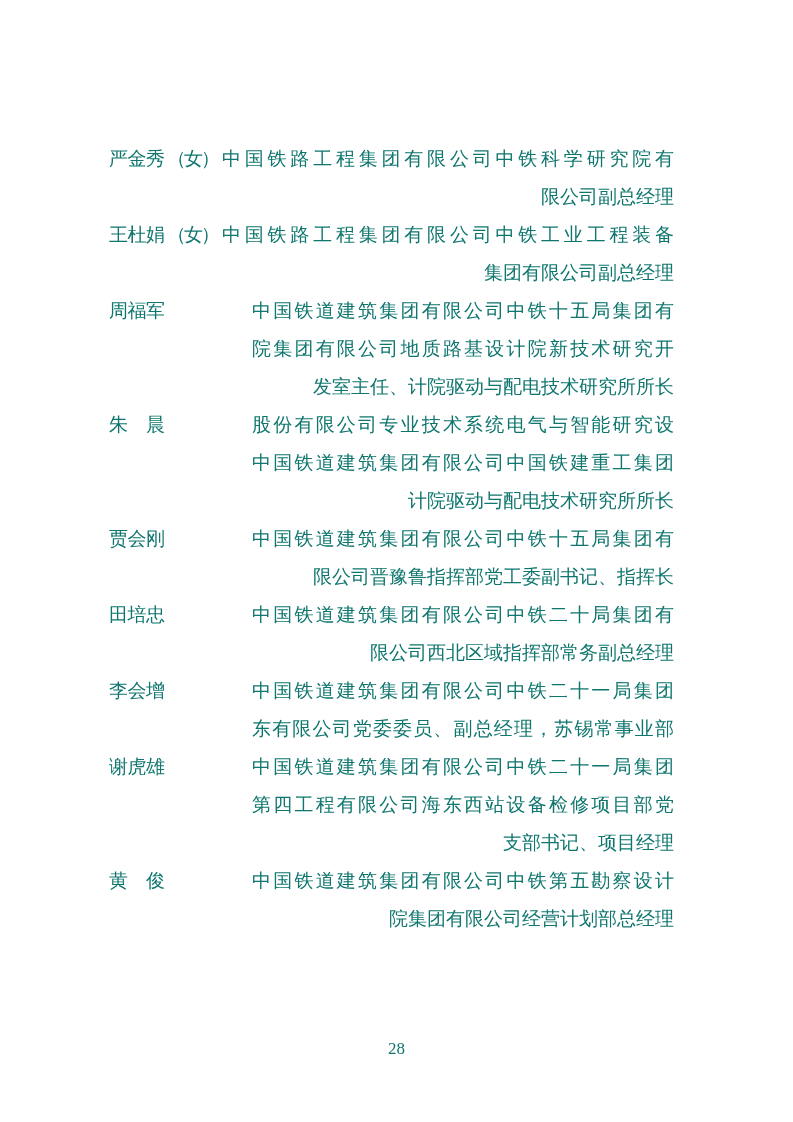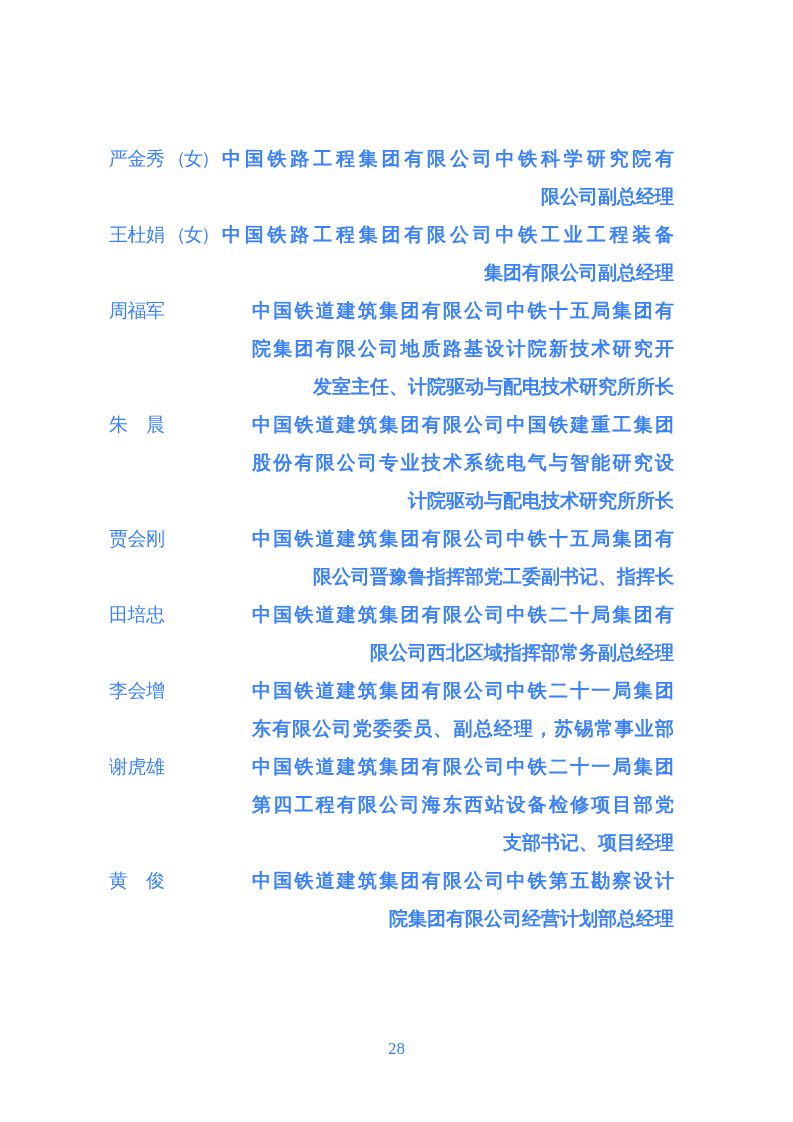--- a/index.html
+++ b/index.html
@@ -5,21 +5,21 @@
   html, body {
     margin: 0;
     padding: 0;
     background: #ffffff;
   }
   .page {
     position: relative;
     width: 793px;
     height: 1122px;
     background: #ffffff;
-    color: #3b82f6;
+    color: #0f766e;
     font-family: "Liberation Serif", "DejaVu Serif", serif;
     overflow: hidden;
   }
   .content {
     position: absolute;
     top: 140px;
     left: 0;
     width: 793px;
   }
   .entry {
@@ -41,21 +41,20 @@
     top: 0;
     height: 38px;
     line-height: 38px;
     font-size: 19px;
     letter-spacing: -2px;
     white-space: pre;
   }
   .lines {
     margin-left: 252px;
     width: 422px;
-    font-weight: bold;
   }
   .line {
     height: 38px;
     line-height: 38px;
     font-size: 19px;
     white-space: nowrap;
     text-align: right;
   }
   .line.full {
     text-align: justify;
@@ -104,22 +103,22 @@
       <div class="lines">
         <div class="line full">中国铁道建筑集团有限公司中铁十五局集团有</div>
         <div class="line full">院集团有限公司地质路基设计院新技术研究开</div>
         <div class="line">发室主任、计院驱动与配电技术研究所所长</div>
       </div>
     </div>
 
     <div class="entry">
       <span class="name">朱　晨</span>
       <div class="lines">
+        <div class="line full">股份有限公司专业技术系统电气与智能研究设</div>
         <div class="line full">中国铁道建筑集团有限公司中国铁建重工集团</div>
-        <div class="line full">股份有限公司专业技术系统电气与智能研究设</div>
         <div class="line">计院驱动与配电技术研究所所长</div>
       </div>
     </div>
 
     <div class="entry">
       <span class="name">贾会刚</span>
       <div class="lines">
         <div class="line full">中国铁道建筑集团有限公司中铁十五局集团有</div>
         <div class="line">限公司晋豫鲁指挥部党工委副书记、指挥长</div>
       </div>

